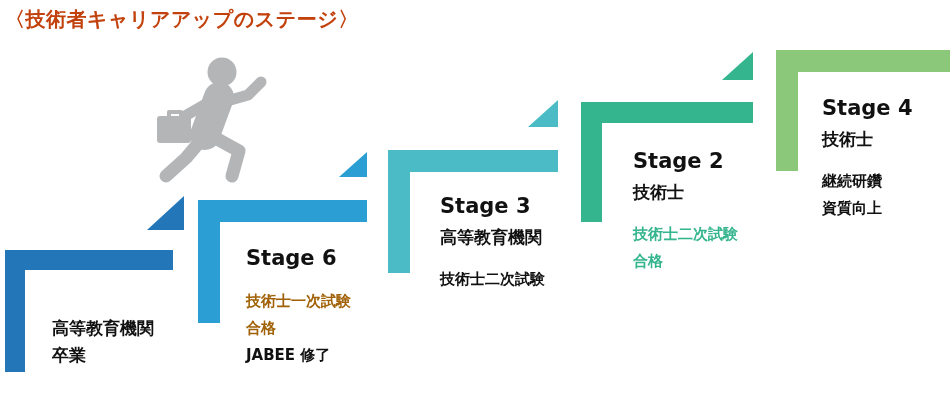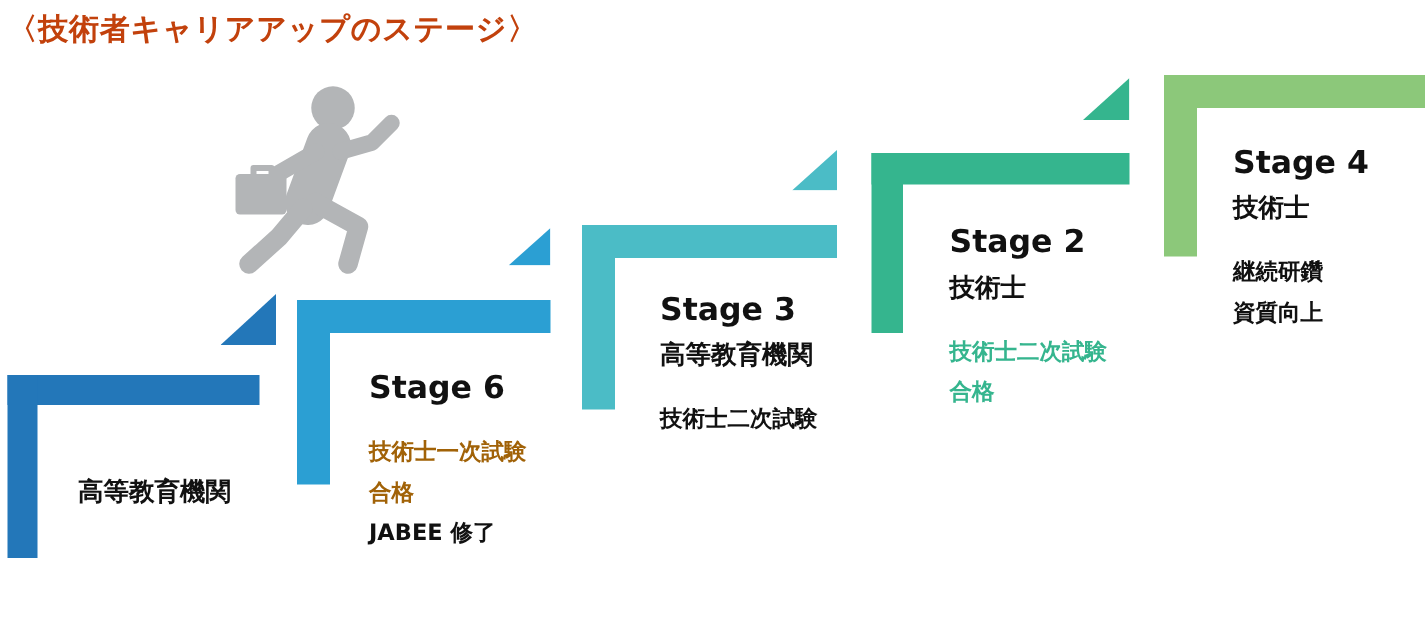--- a/index.html
+++ b/index.html
@@ -75,20 +75,21 @@
       <path d="M56 46 L30 61" stroke-width="11"></path>
       <path d="M55 80 L84 96 L77 121" stroke-width="13"></path>
       <path d="M47 84 L31 103 L11 121" stroke-width="13"></path>
       <path d="M14 62 v-5 h12 v5" stroke-width="4"></path>
       <rect x="2" y="61" width="34" height="27" rx="3" fill="#b3b5b7" stroke="none"></rect>
     </g>
   </svg>
 
   <div class="abs base-label">
     <div>高等教育機関</div>
+    <div>卒業</div>
   </div>
 
   <div class="abs stage-text p1">
     <h2 class="stage-label">Stage 6</h2>
     <div class="lines">
       <div class="line accent-blue">技術士一次試験</div>
       <div class="line accent-blue">合格</div>
       <div class="line dark">JABEE 修了</div>
     </div>
   </div>

